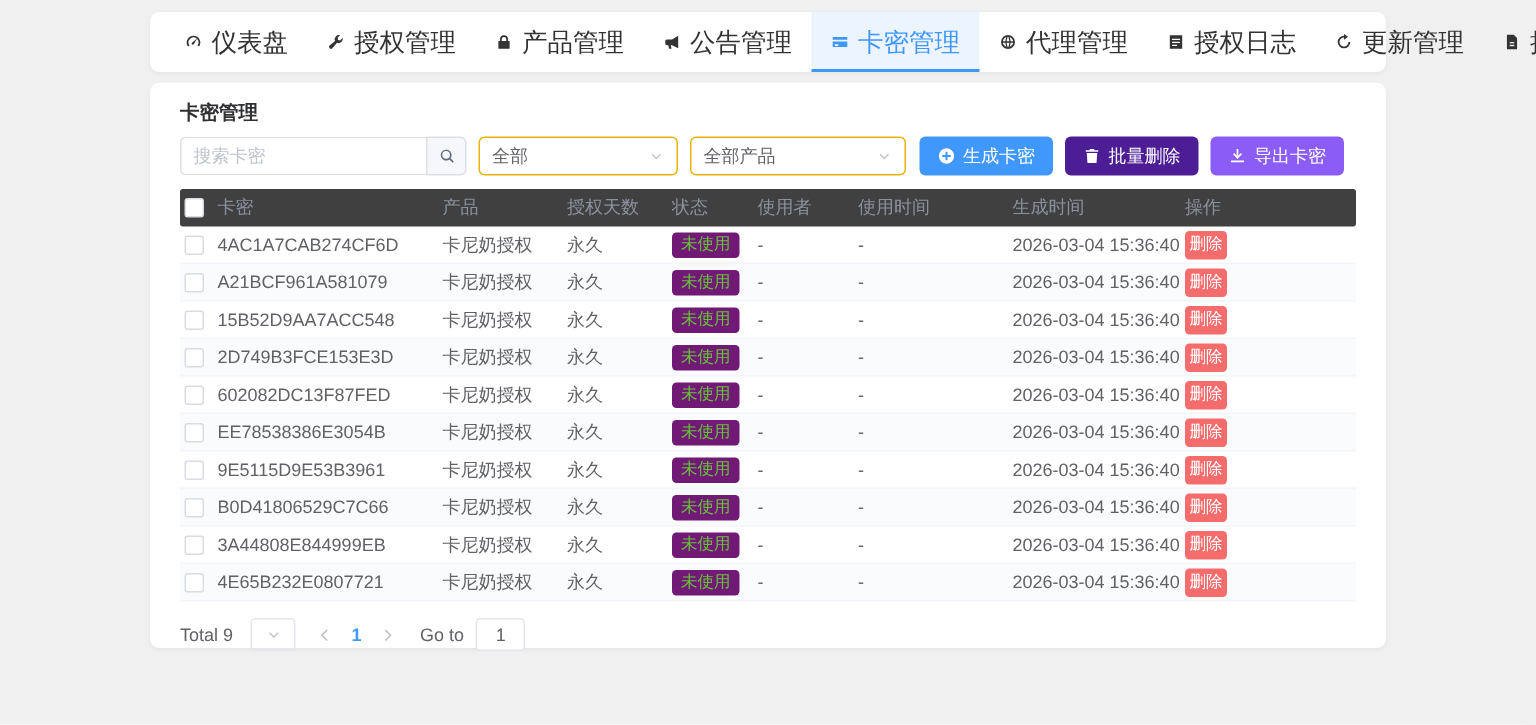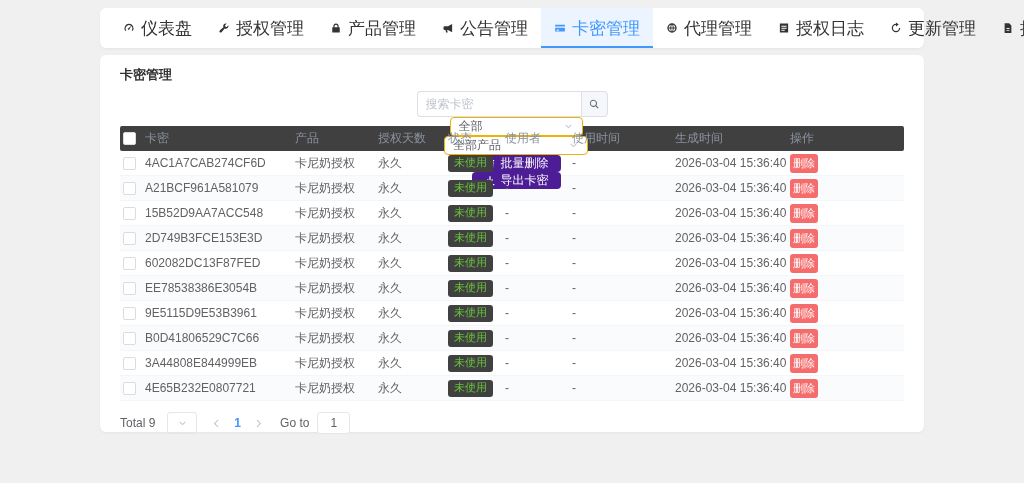--- a/index.html
+++ b/index.html
@@ -15,50 +15,50 @@
   .tab .icon svg { width:12px; height:12px; }
   .tab.active { color:#4098fc; background:#ecf5ff; }
   .tab.active::after { content:""; position:absolute; left:0; right:0; bottom:0; height:2px; background:#4098fc; }
 
   
   .card { position:absolute; left:100px; top:55px; width:824px; height:377px; background:#fff;
           border-radius:6px; box-shadow:0 1px 3px rgba(0,0,0,.05); padding:11px 20px 14px; }
   .card-title { font-size:13px; font-weight:bold; color:#303133; }
 
   
-  .toolbar { display:flex; align-items:center; margin-top:7px; height:26px;flex-direction:column; }
+  .toolbar { display:flex; align-items:center; margin-top:7px; height:26px; }
   .search-group { display:flex; height:26px; }
   .search-input { width:164px; height:26px; border:1px solid #dcdfe6; border-right:none; border-radius:4px 0 0 4px;
                   padding:0 8px; font-size:12px; color:#606266; outline:none; font-family:inherit; }
   .search-input::placeholder { color:#bfc4cc; }
   .search-btn { width:27px; height:26px; border:1px solid #dcdfe6; background:#f5f7fa; border-radius:0 4px 4px 0;
                 display:flex; align-items:center; justify-content:center; color:#5f6b7a; cursor:pointer; }
   .search-btn svg { width:12px; height:12px; }
   .sel { height:26px; border:1px solid #eab308; border-radius:4px; background:#fff; display:flex; align-items:center;
          justify-content:space-between; padding:0 8px; font-size:12px; color:#606266; cursor:pointer; }
   .sel.status { width:133px; margin-left:8px; }
   .sel.product { width:144px; margin-left:8px; }
   .sel .chev { color:#c0c4cc; } .sel .chev svg { width:11px; height:11px; }
   .btn { height:26px; border:none; border-radius:4px; color:#fff; font-size:12px; display:flex; align-items:center;
          gap:5px; padding:0 12px; cursor:pointer; font-family:inherit; }
   .btn svg { width:12px; height:12px; }
   .btn.generate { background:#4098fc; margin-left:9px; }
   .btn.batch-del { background:#4c1d95; margin-left:8px; }
-  .btn.export { background:#4c1d95; margin-left:8px; }
+  .btn.export { background:#8b5cf6; margin-left:8px; }
 
   
   .table { margin-top:9px; }
   .thead, .tr { display:grid; grid-template-columns:25px 150px 83px 70px 57px 67px 103px 115px 1fr; align-items:center; }
   .thead { height:25px; background:#404040; color:#8a919f; font-size:12px; border-radius:2px;font-family:Liberation Serif, serif; }
   .tr { height:25px; font-size:12px; color:#606266; border-bottom:1px solid #f4f5f8; }
   .tr:nth-child(even) { background:#fafbfc; }
   .checkbox { width:13px; height:13px; border:1px solid #d9dce3; border-radius:2px; background:#fff; display:inline-block; cursor:pointer; }
   .col-check { padding-left:3px; display:flex; align-items:center; }
-  .badge { display:inline-block; background:#404040; color:#67c23a; font-size:11px; line-height:1;
-           padding:3px 6px; border-radius:3px;font-family:Liberation Mono, monospace; }
+  .badge { display:inline-block; background:#701a75; color:#67c23a; font-size:11px; line-height:1;
+           padding:3px 6px; border-radius:3px; }
   .del-btn { background:#f56c6c; color:#fff; border:none; border-radius:3px; font-size:11px; line-height:1;
              padding:4px 3px; cursor:pointer; font-family:inherit; }
 
   
   .pagination { display:flex; align-items:center; margin-top:11px; font-size:12px; color:#606266; }
   .page-size-select { width:30px; height:22px; border:1px solid #e3e6eb; border-radius:3px; margin-left:12px;
                       display:flex; align-items:center; justify-content:center; color:#c0c4cc; cursor:pointer; }
   .page-size-select svg { width:11px; height:11px; }
   .page-arrow { color:#b8bcc4; margin-left:14px; cursor:pointer; } .page-arrow svg { width:11px; height:11px; }
   .page-num { color:#4098fc; font-weight:bold; margin-left:12px; cursor:pointer; }
@@ -177,20 +177,28 @@
 
     <div class="sel product">
       <span>全部产品</span>
       <span class="chev">
           <svg viewBox="0 0 16 16">
             <path d="M8 10.7 3.4 6.1l1-1L8 8.7l3.6-3.6 1 1z"></path>
           </svg>
         </span>
     </div>
 
+    <button class="btn generate">
+      <span>
+          <svg viewBox="0 0 16 16">
+            <path d="M8 1.2a6.8 6.8 0 1 0 0 13.6A6.8 6.8 0 0 0 8 1.2zm-.9 3.1h1.8v2.8h2.9v1.8H8.9v2.8H7.1V8.9H4.2V7.1h2.9z" fill-rule="evenodd"></path>
+          </svg>
+        </span>
+      <span>生成卡密</span>
+    </button>
     <button class="btn batch-del">
       <span>
           <svg viewBox="0 0 16 16">
             <path d="M6.2 1.8h3.6l.5 1h3.2v1.4H2.5V2.8h3.2zM3.3 5.4h9.4l-.7 8.8H4z"></path>
           </svg>
         </span>
       <span>批量删除</span>
     </button>
     <button class="btn export">
       <span>

